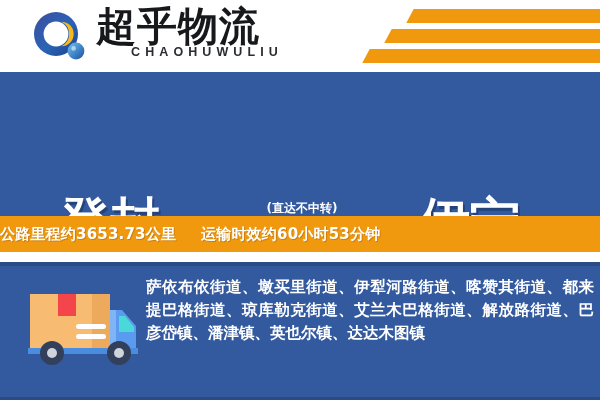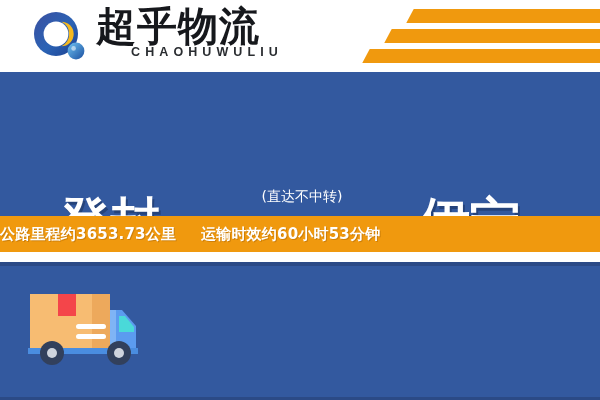--- a/index.html
+++ b/index.html
@@ -113,23 +113,23 @@
   .arrow-note-top,
   .arrow-note-bottom {
     position: absolute;
     width: 100%;
     text-align: center;
     font-family: "DejaVu Sans", sans-serif;
     color: #ffffff;
     white-space: nowrap;
   }
   .arrow-note-top {
-    top: 0;
-    font-size: 14px;
-    font-weight: normal;
+    top: 12px;
+    font-size: 12px;
+    font-weight: bold;
   }
   .arrow-note-bottom {
     bottom: 0;
     font-size: 14px;
     font-weight: bold;
   }
   .arrow-svg {
     position: absolute;
     left: 0;
     top: 26px;
@@ -292,15 +292,16 @@
 
       <rect x="6" y="66" width="110" height="6" fill="#4a8de0"></rect>
 
       <circle cx="30" cy="71" r="12" fill="#32405c"></circle>
       <circle cx="30" cy="71" r="5" fill="#cfd4dd"></circle>
       <circle cx="97" cy="71" r="12" fill="#32405c"></circle>
       <circle cx="97" cy="71" r="5" fill="#cfd4dd"></circle>
     </svg>
   </div>
 
+  <div class="areas-text">萨依布依街道、墩买里街道、伊犁河路街道、喀赞其街道、都来提巴格街道、琼库勒克街道、艾兰木巴格街道、解放路街道、巴彦岱镇、潘津镇、英也尔镇、达达木图镇</div>
 
   <div class="footer-line"></div>
 </div>
 
 </body></html>

